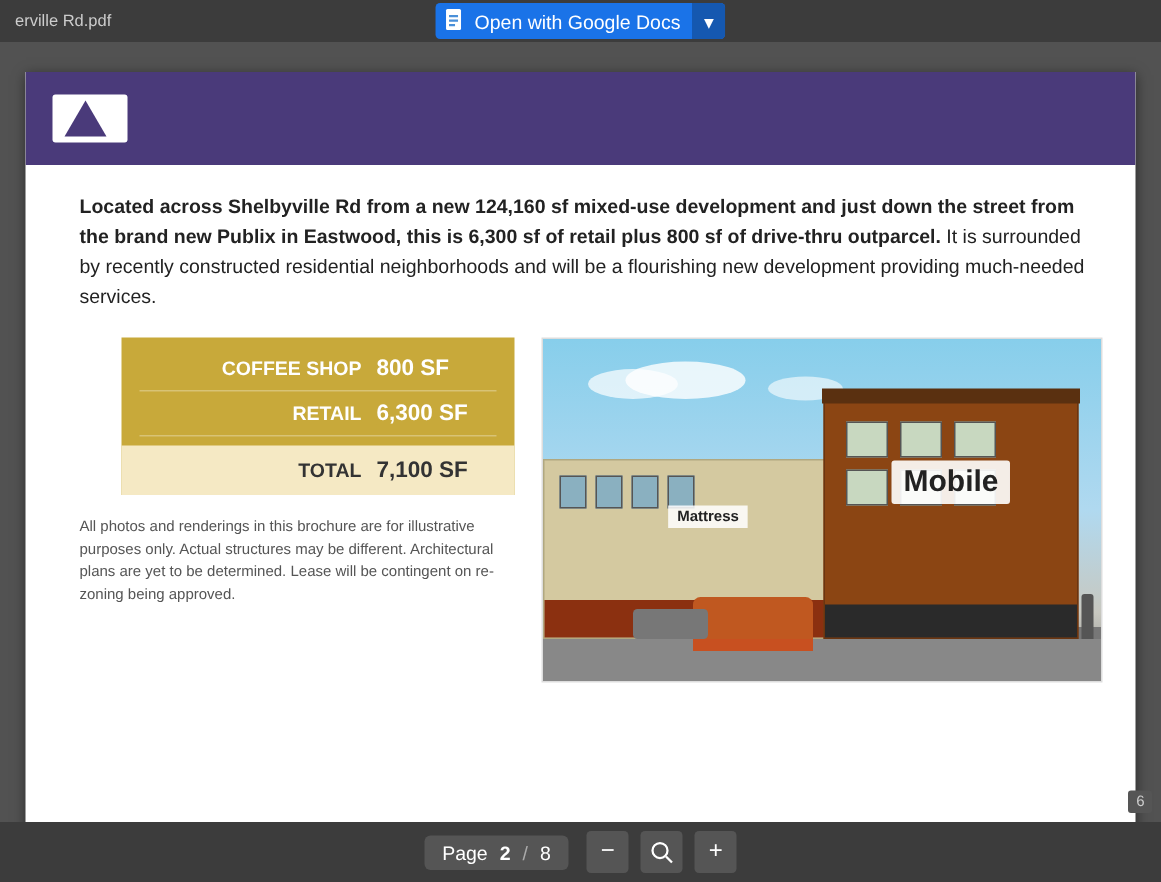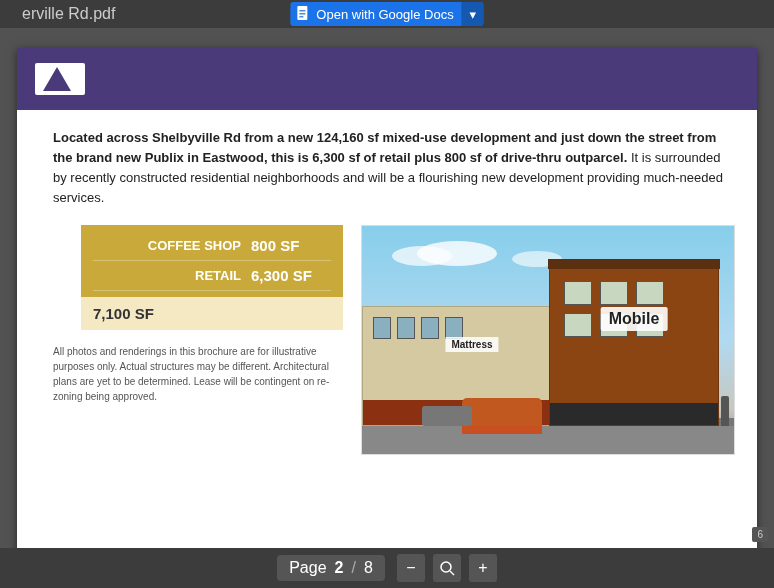--- a/index.html
+++ b/index.html
@@ -19,22 +19,22 @@
       left: 0;
       width: 774px;
       height: 28px;
       background: #3c3c3c;
       display: flex;
       align-items: center;
       z-index: 10;
     }
     #tab-label {
       color: #ccc;
-      font-size: 16px;
-      padding-left: 22px;
+      font-size: 11px;
+      padding-left: 10px;
     }
     #open-with-btn {
       position: absolute;
       left: 50%;
       transform: translateX(-50%);
       display: flex;
       align-items: center;
       background: #1a73e8;
       border: none;
       color: white;
@@ -275,21 +275,21 @@
       border: 1px solid #555;
     }
     
     .mobile-sign {
       position: absolute;
       top: 40px;
       left: 50%;
       transform: translateX(-50%);
       background: rgba(255,255,255,0.9);
       padding: 3px 8px;
-      font-size: 16px;
+      font-size: 20px;
       font-weight: 700;
       color: #222;
       border-radius: 2px;
     }
     
     .bldg-left {
       position: absolute;
       bottom: 30px;
       left: 0;
       width: 210px;
@@ -369,21 +369,21 @@
       z-index: 10;
     }
     #page-nav {
       display: flex;
       align-items: center;
       background: #555;
       border-radius: 4px;
       padding: 4px 12px;
       gap: 8px;
       color: white;
-      font-size: 16px;
+      font-size: 13px;
     }
     .nav-divider {
       color: #aaa;
     }
     #zoom-controls {
       display: flex;
       gap: 8px;
     }
     .zoom-btn {
       background: #555;
@@ -456,20 +456,21 @@
               <span class="stat-label">COFFEE SHOP</span>
               <span class="stat-value">800 SF</span>
             </div>
 
             <div class="stat-row">
               <span class="stat-label">RETAIL</span>
               <span class="stat-value">6,300 SF</span>
             </div>
 
             <div class="stat-row">
+              <span class="stat-label">TOTAL</span>
               <span class="stat-value">7,100 SF</span>
             </div>
           </div>
 
           <p id="disclaimer">All photos and renderings in this brochure are for illustrative purposes only. Actual structures may be different. Architectural plans are yet to be determined. Lease will be contingent on re-zoning being approved.</p>
         </div>
 
         <div id="right-col">
           <div id="building-img">
 

